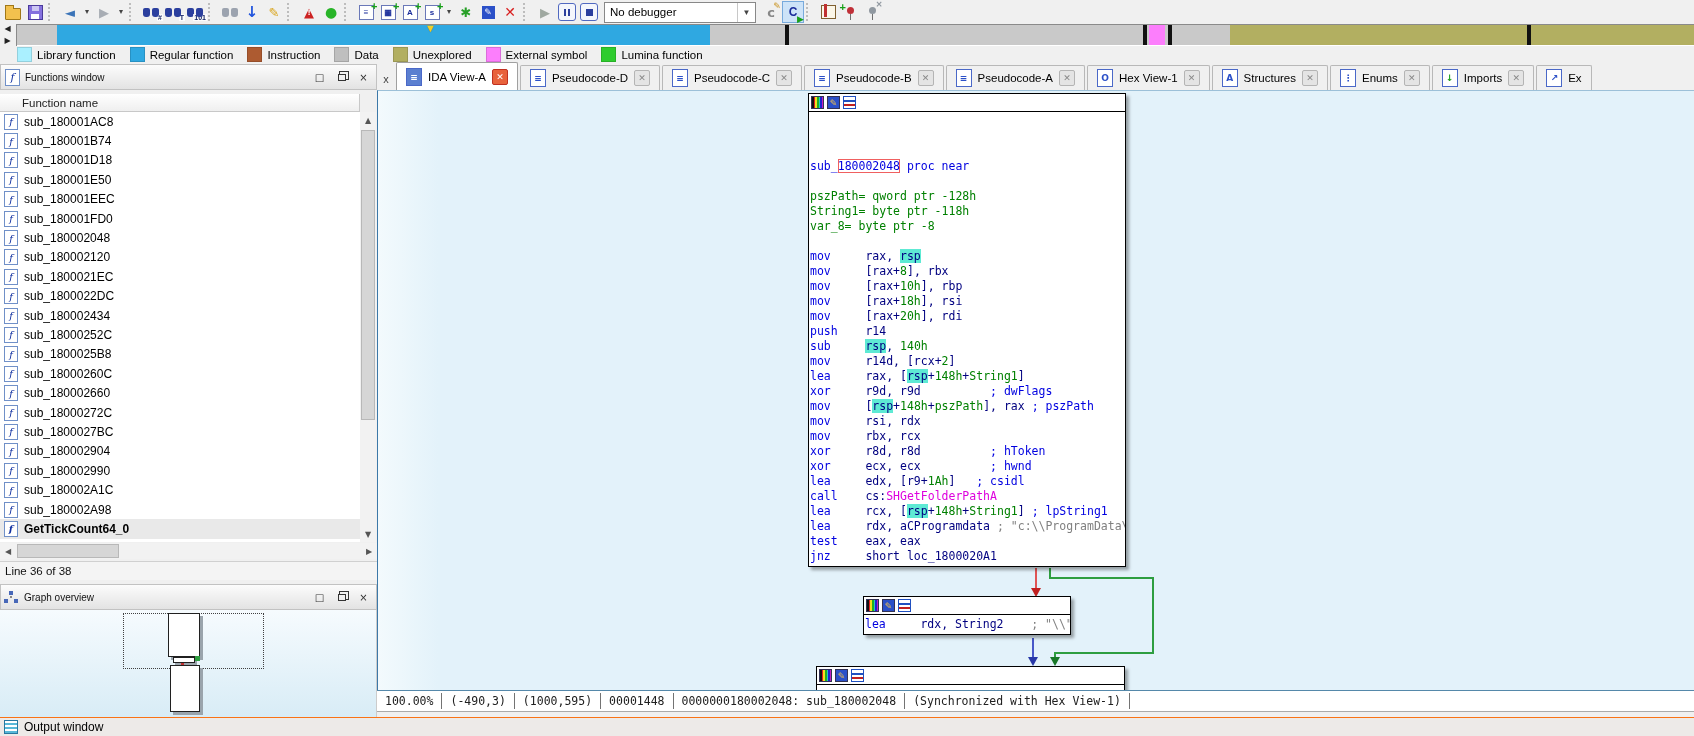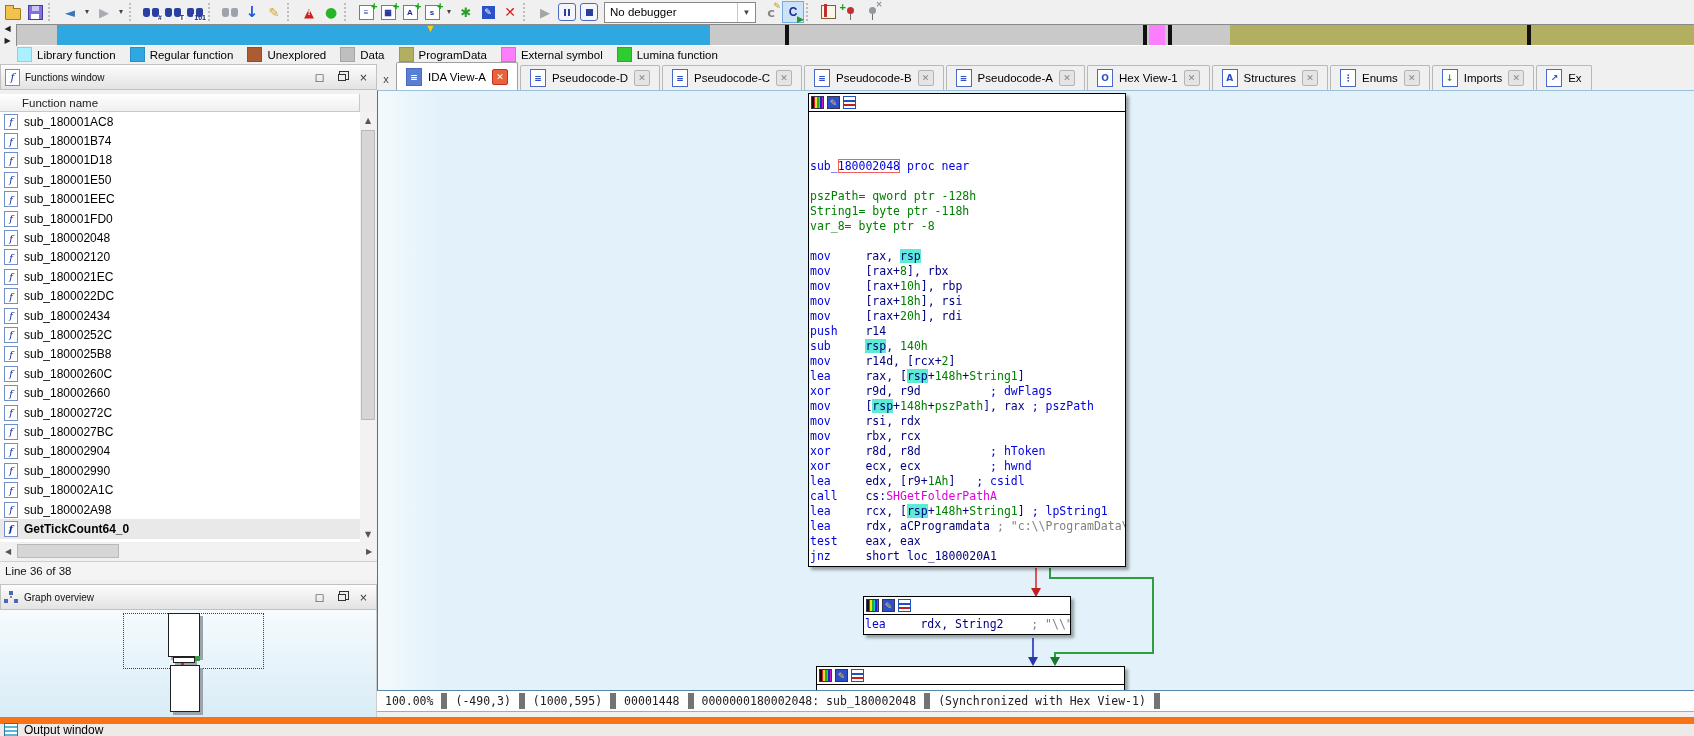--- a/index.html
+++ b/index.html
@@ -108,23 +108,23 @@
   .ni-edit{background:#2B50C8;color:#F2C14E;font-size:9px;display:flex;align-items:center;justify-content:center;}
   .ni-sync{background:linear-gradient(180deg,#FFF 0 3px,#2050C0 3px 5px,#FFF 5px 7px,#C02020 7px 9px,#FFF 9px);border-color:#2050C0;}
   .ncode{font-family:"DejaVu Sans Mono",monospace;font-size:11.5px;line-height:15px;white-space:pre;padding:2px 1px;overflow:hidden;}
   .k{color:#0000E0;} .n{color:#000080;} .g{color:#008000;} .c{color:#0000E0;} .gc{color:#808080;} .m{color:#DE00DE;}
   .hl{background:#5eead4;color:#000080;}
   .rb{box-shadow:inset 0 0 0 1px #F06060;}
   #edges{position:absolute;left:0;top:0;pointer-events:none;}
   
   #gstatus{position:absolute;left:377px;top:690px;right:0;height:22px;background:#FFF;border-top:1px solid #5588AA;border-bottom:1px solid #AAA;
            display:flex;align-items:center;font-family:"DejaVu Sans Mono",monospace;font-size:11.5px;color:#202020;box-sizing:border-box;}
-  .gseg{padding:1px 8px;border-right:6px solid #737373;white-space:nowrap;}
-  
-  #outputbar{position:absolute;left:0;top:717px;width:1694px;height:19px;background:#EDEAE8;border-top:7px solid #f97316;
+  .gseg{padding:1px 8px;border-right:1px solid #737373;white-space:nowrap;}
+  
+  #outputbar{position:absolute;left:0;top:717px;width:1694px;height:19px;background:#EDEAE8;border-top:1px solid #f97316;
              display:flex;align-items:center;gap:6px;padding-left:4px;box-sizing:border-box;}
   .outico{width:12px;height:12px;border:1px solid #2878A0;background:repeating-linear-gradient(180deg,#FFF 0 2px,#58B8D8 2px 4px);}
 </style>
 </head>
 <body>
 
 <div id="toolbar">
     <span class="tbi">
       <span class="folder"></span>
     </span>
@@ -262,29 +262,29 @@
     <span class="lgitem">
       <span class="lgswatch" style="background: rgb(170, 240, 255);"></span>
       <span class="lglabel">Library function</span>
     </span>
     <span class="lgitem">
       <span class="lgswatch" style="background: rgb(47, 168, 225);"></span>
       <span class="lglabel">Regular function</span>
     </span>
     <span class="lgitem">
       <span class="lgswatch" style="background: rgb(173, 91, 49);"></span>
-      <span class="lglabel">Unexplored</span>
+      <span class="lglabel">Instruction</span>
     </span>
     <span class="lgitem">
       <span class="lgswatch" style="background: rgb(191, 191, 191);"></span>
       <span class="lglabel">Data</span>
     </span>
     <span class="lgitem">
       <span class="lgswatch" style="background: rgb(178, 175, 97);"></span>
-      <span class="lglabel">ProgramData</span>
+      <span class="lglabel">Unexplored</span>
     </span>
     <span class="lgitem">
       <span class="lgswatch" style="background: rgb(252, 126, 252);"></span>
       <span class="lglabel">External symbol</span>
     </span>
     <span class="lgitem">
       <span class="lgswatch" style="background: rgb(46, 204, 46);"></span>
       <span class="lglabel">Lumina function</span>
     </span>
   </div>

